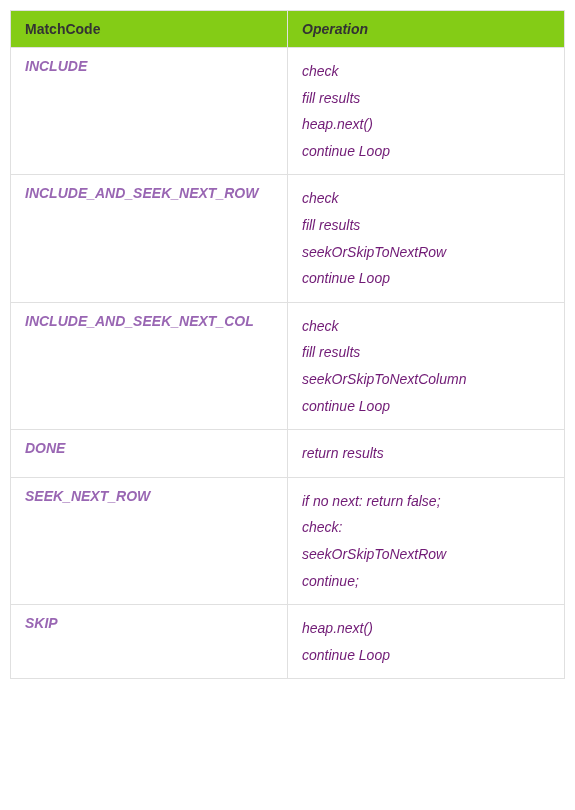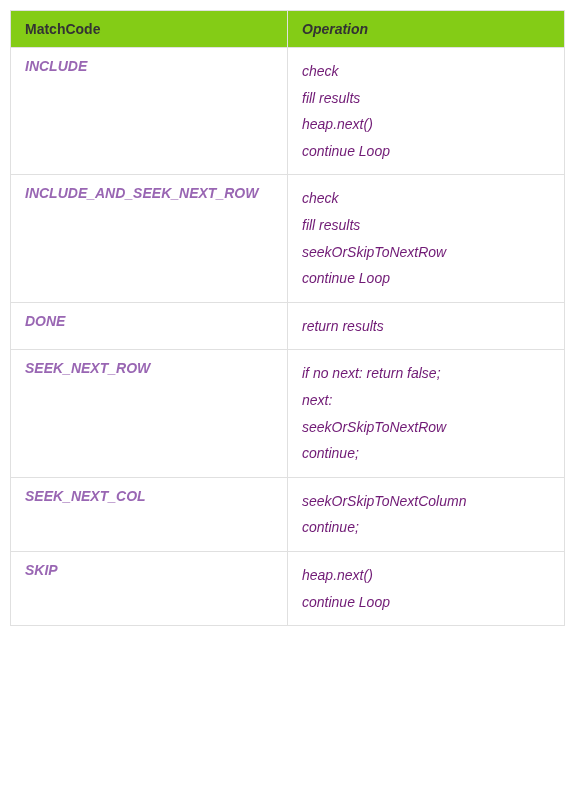--- a/index.html
+++ b/index.html
@@ -72,38 +72,40 @@
       <tr>
         <td class="matchcode col-matchcode">INCLUDE_AND_SEEK_NEXT_ROW</td>
         <td class="col-operation">
           <div class="op-line">check</div>
           <div class="op-line">fill results</div>
           <div class="op-line">seekOrSkipToNextRow</div>
           <div class="op-line">continue Loop</div>
         </td>
       </tr>
       <tr>
+        <td class="matchcode col-matchcode">INCLUDE_AND_SEEK_NEXT_COL</td>
+        <td class="col-operation">
+          <div class="op-line">check</div>
+          <div class="op-line">fill results</div>
+          <div class="op-line">seekOrSkipToNextColumn</div>
+          <div class="op-line">continue Loop</div>
+        </td>
+      </tr>
+      <tr>
         <td class="matchcode col-matchcode">DONE</td>
         <td class="col-operation">
           <div class="op-line">return results</div>
         </td>
       </tr>
       <tr>
         <td class="matchcode col-matchcode">SEEK_NEXT_ROW</td>
         <td class="col-operation">
           <div class="op-line">if no next: return false;</div>
-          <div class="op-line">next:</div>
+          <div class="op-line">check:</div>
           <div class="op-line">seekOrSkipToNextRow</div>
-          <div class="op-line">continue;</div>
-        </td>
-      </tr>
-      <tr>
-        <td class="matchcode col-matchcode">SEEK_NEXT_COL</td>
-        <td class="col-operation">
-          <div class="op-line">seekOrSkipToNextColumn</div>
           <div class="op-line">continue;</div>
         </td>
       </tr>
       <tr>
         <td class="matchcode col-matchcode">SKIP</td>
         <td class="col-operation">
           <div class="op-line">heap.next()</div>
           <div class="op-line">continue Loop</div>
         </td>
       </tr>

